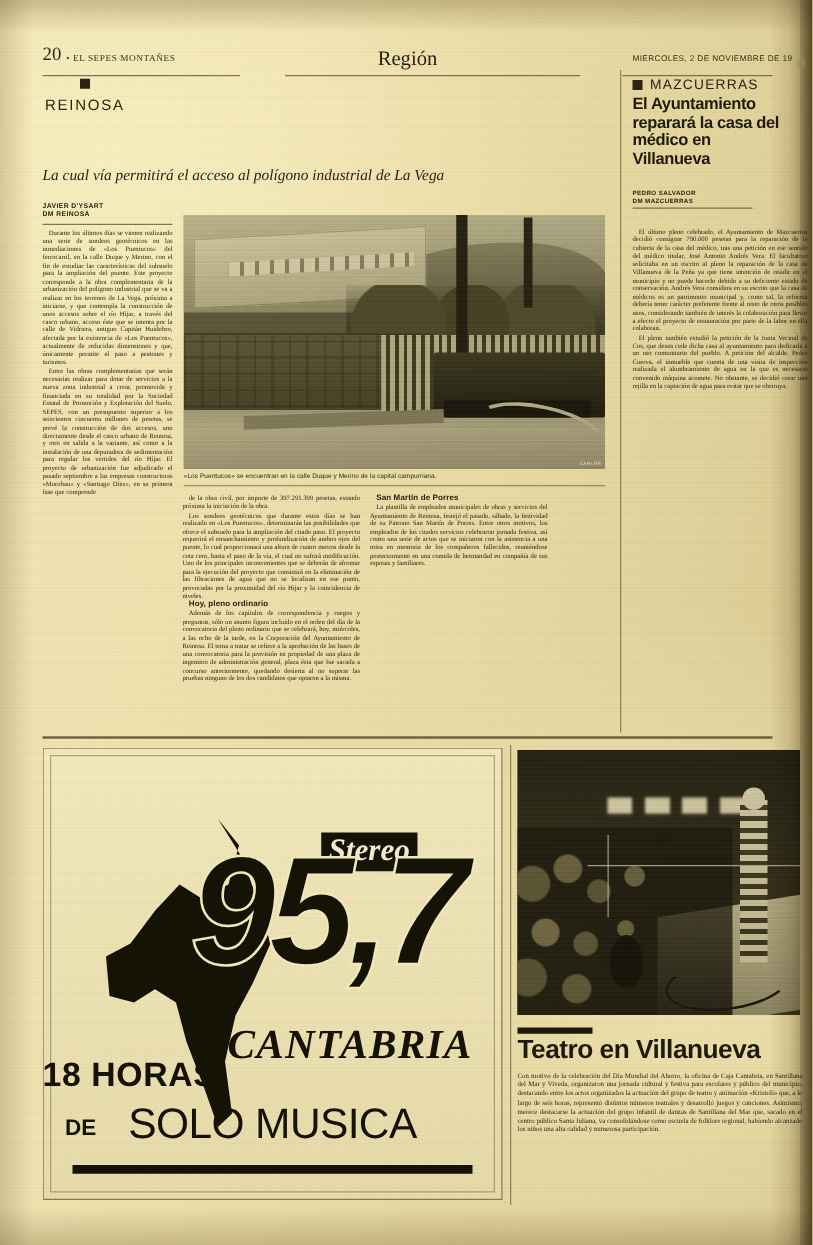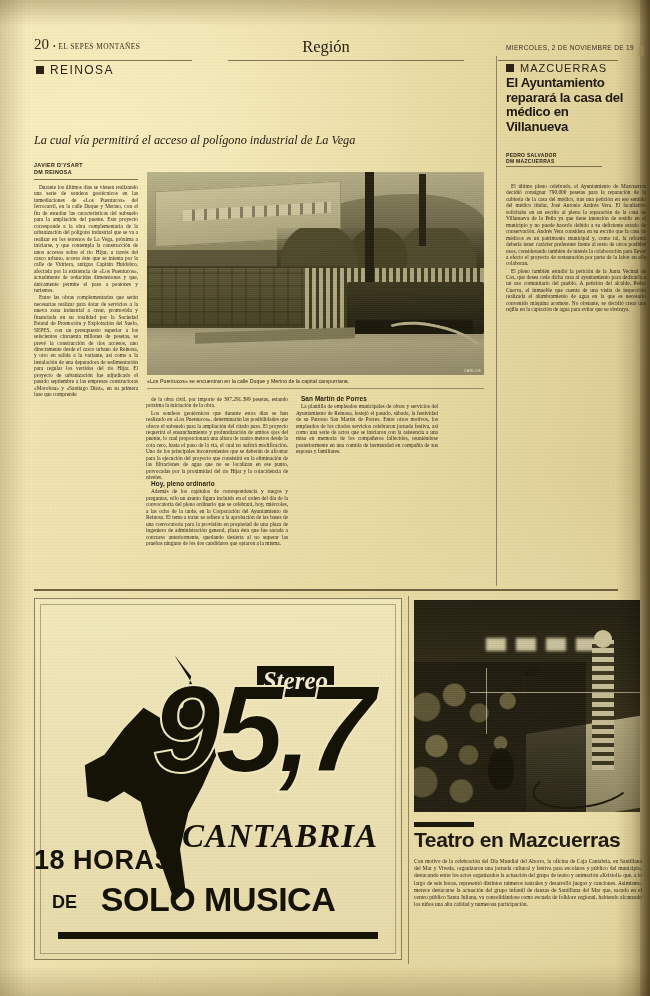--- a/index.html
+++ b/index.html
@@ -44,21 +44,21 @@
     font-family:"Liberation Sans",sans-serif;white-space:nowrap;}
   .rule{position:absolute;background:#5d4f31;opacity:.75;}
   #rule-l{left:34px;top:60px;width:158px;height:1px;}
   #rule-c{left:228px;top:60px;width:236px;height:1px;}
   #rule-r{left:498px;top:60px;width:120px;height:1px;}
 
   
   .kicker{position:absolute;font-family:"Liberation Sans",sans-serif;font-size:12px;
     letter-spacing:1.4px;color:#2d2617;display:flex;align-items:center;gap:6px;}
   .kicker .sq{width:8px;height:8px;background:#2d2617;display:inline-block;}
-  #kicker-main{left:36px;top:63px;}
+  #kicker-main{left:36px;top:63px;flex-direction:column;}
   #kicker-side{left:506px;top:62px;font-size:11px;letter-spacing:1px;}
 
   
   #headline{position:absolute;left:34px;top:77px;width:400px;
     font-family:"Liberation Sans",sans-serif;font-weight:bold;
     font-size:25.5px;line-height:26.5px;letter-spacing:-.6px;color:#221d11;}
   #subhead{position:absolute;left:34px;top:133px;width:410px;
     font-family:"Liberation Serif",serif;font-style:italic;font-size:12.3px;line-height:14px;color:#2b2415;}
   #byline{position:absolute;left:34px;top:162px;width:105px;
     font-family:"Liberation Sans",sans-serif;font-size:5.4px;font-weight:bold;
@@ -170,21 +170,21 @@
     -webkit-text-stroke:2px #efe6bb;}
   #ad-cant{position:absolute;left:20px;top:196px;width:228px;text-align:center;
     font-family:"Liberation Serif",serif;font-weight:bold;font-style:italic;
     font-size:33px;letter-spacing:1px;color:#171408;}
   #ad-18{position:absolute;left:34px;top:845px;width:368px;text-align:center;}
   .ad-h{position:absolute;font-family:"Liberation Sans",sans-serif;font-weight:bold;color:#171408;}
   #ad-horas{left:0;top:0;width:440px;text-align:left;font-size:27px;letter-spacing:.5px;}
   #ad-de{position:absolute;left:52px;top:892px;font-family:"Liberation Sans",sans-serif;
     font-weight:bold;font-size:18px;color:#171408;}
   #ad-solo{position:absolute;left:34px;top:880px;width:368px;text-align:center;
-    font-family:"Liberation Sans",sans-serif;font-weight:bold;font-size:34px;
+    font-family:"Liberation Sans",sans-serif;font-weight:normal;font-size:34px;
     letter-spacing:-.5px;color:#171408;}
   #ad-bar{position:absolute;left:58px;top:932px;width:320px;height:7px;background:#171408;}
 
   
   #photo2{position:absolute;left:414px;top:600px;width:226px;height:212px;overflow:hidden;
     background:#3a3520;}
   #p2dark{position:absolute;inset:0;background:linear-gradient(180deg,#2a2616 0%,#3b3620 42%,#514a2c 100%);}
   #p2lights{position:absolute;left:72px;top:38px;width:110px;height:13px;
     background:repeating-linear-gradient(90deg,#f6efcd 0 20px,rgba(0,0,0,0) 20px 30px);
     filter:blur(1.4px);opacity:.95;}
@@ -351,21 +351,21 @@
     <div id="p2mich"></div>
     <div id="p2bag"></div>
     <div id="p2cable"></div>
     <div id="p2cross-h"></div>
     <div id="p2cross-v"></div>
     <div class="ph-tone"></div>
     <div class="ph-grain"></div>
   </div>
 
   <div id="t-bar"></div>
-  <div id="t-head">Teatro en Mazcuerras</div>
+  <div id="t-head">Teatro en Villanueva</div>
   <div class="col" id="c5">
     <p>Con motivo de la celebración del Día Mundial del Ahorro, la oficina de Caja Cantabria, en Santillana del Mar y Viveda, organizaron una jornada cultural y festiva para escolares y público del municipio, destacando entre los actos organizados la actuación del grupo de teatro y animación «Kristoli» que, a lo largo de seis horas, representó distintos números teatrales y desarrolló juegos y canciones. Asimismo, merece destacarse la actuación del grupo infantil de danzas de Santillana del Mar que, sacado en el centro público Santa Juliana, va consolidándose como escuela de folklore regional, habiendo alcanzado los niños una alta calidad y numerosa participación.</p>
   </div>
 
   <div id="grain"></div>
   <div id="leftshade"></div>
   <div id="topshade"></div>
   <div id="botshade"></div>
   <div id="gutter"></div>
   <div id="edge-strip"></div>

